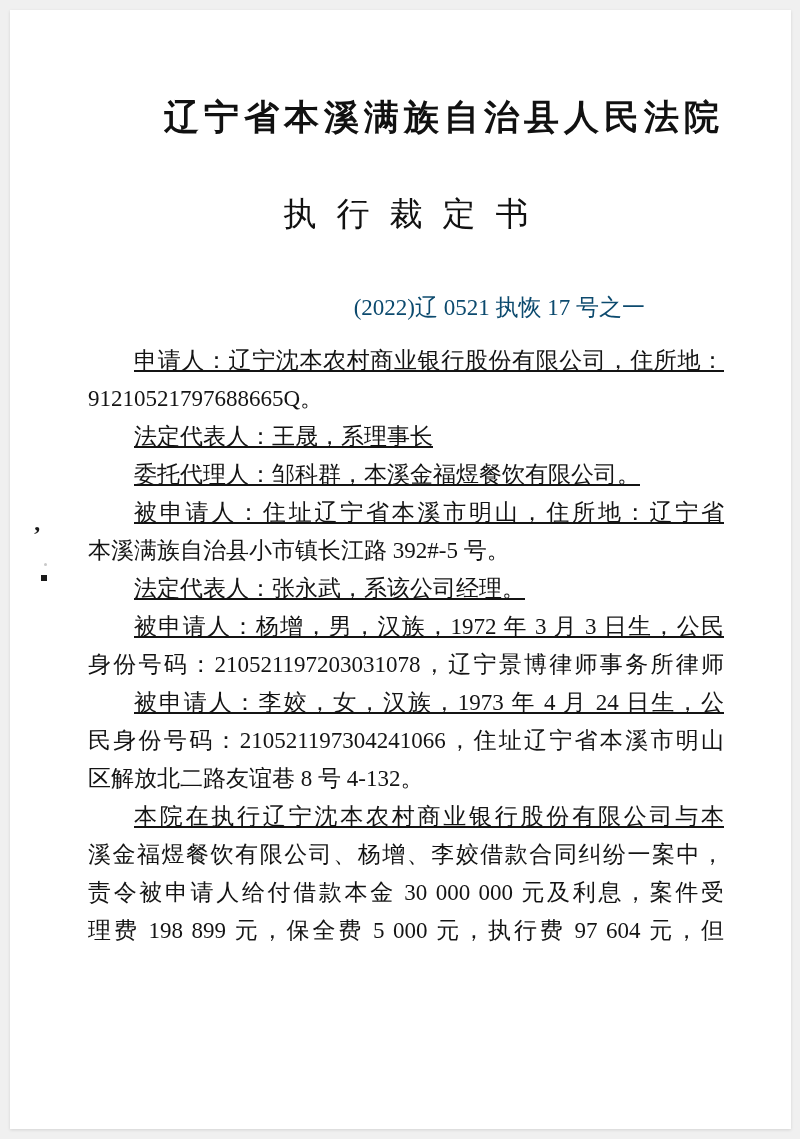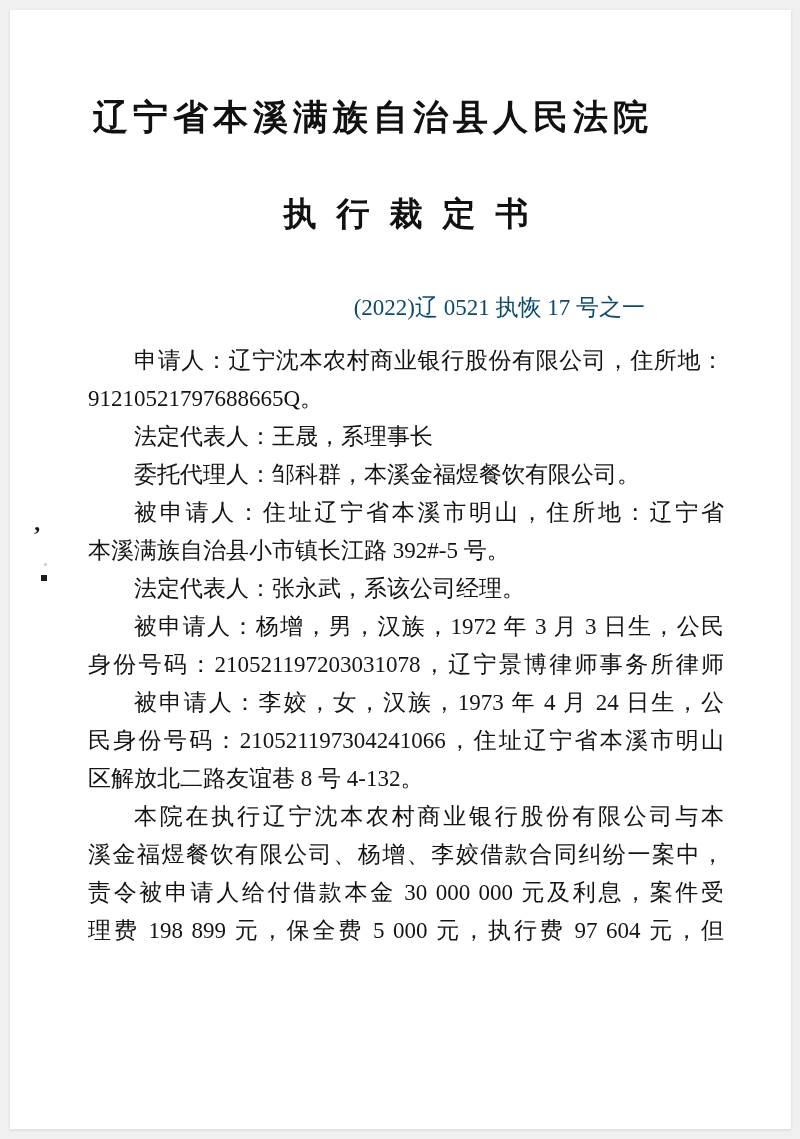--- a/index.html
+++ b/index.html
@@ -20,35 +20,35 @@
     width: 781px; height: 1119px;
     background: #ffffff;
     box-shadow: 0 1px 3px rgba(0,0,0,0.12);
   }
   .content {
     padding: 0 67px 0 78px;
     color: #141414;
   }
   .court-name {
     margin-top: 86px;
-    text-align: left;
+    text-align: right;
     font-family: "Liberation Serif", serif;
     font-weight: bold;
     font-size: 35px;
     line-height: 44px;
     letter-spacing: 5px;
     padding-left: 5px;
     color: #111111;
     white-space: nowrap;
   }
   .doc-title {
     margin-top: 54px;
     text-align: center;
     font-family: "Liberation Serif", serif;
-    font-weight: bold;
+    font-weight: normal;
     font-size: 33px;
     line-height: 40px;
     letter-spacing: 20px;
     padding-left: 20px;
     color: #111111;
     white-space: nowrap;
   }
   .case-number {
     margin-top: 60px;
     text-align: right;
@@ -63,21 +63,21 @@
   .line {
     font-size: 23px;
     line-height: 38px;
     height: 38px;
     overflow: hidden;
     text-align: justify;
     text-align-last: left;
     color: #141414;
   }
   .line.fill { text-align-last: justify; }
-  .line.first { text-indent: 2em; }
+  .line.first { text-indent: 2em; text-decoration: underline; }
   
   .mark-comma {
     position: absolute;
     left: 23px; top: 514px;
     font-family: "Liberation Serif", serif;
     font-weight: bold;
     font-size: 24px;
     line-height: 20px;
     color: #1a1a1a;
   }

